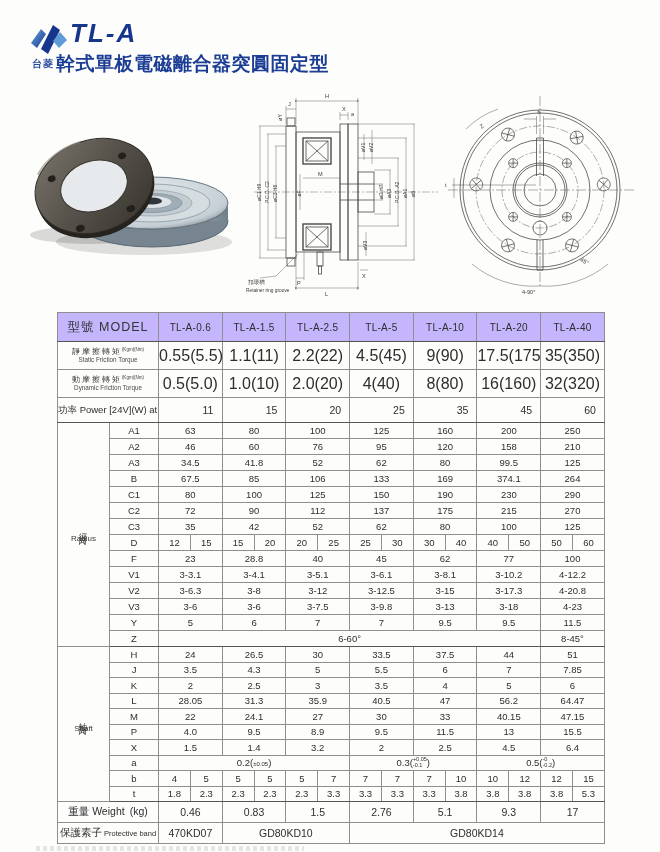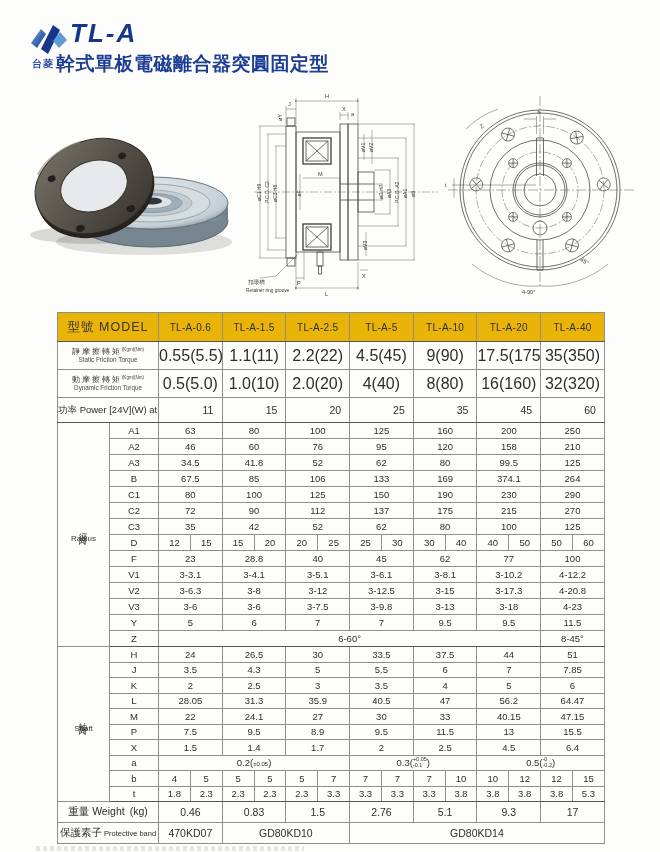--- a/index.html
+++ b/index.html
@@ -27,21 +27,21 @@
   .note-t{font-size:5.6px;}
   .note-s{font-size:4.8px;}
   
   .table-wrap{position:absolute;left:57px;top:312px;width:547px;}
   table.spec{border-collapse:collapse;table-layout:fixed;width:547px;}
   table.spec td{
     border:1px solid #8f8f8f;text-align:center;padding:0;
     font-size:9.5px;color:#2e2e2e;white-space:nowrap;overflow:hidden;
   }
   table.spec{border:1.5px solid #4a4a4a;}
-  tr.r-model td{background:#eab308;height:28px;font-size:10px;letter-spacing:.3px;border-bottom-color:#5a5a5a;}
+  tr.r-model td{background:#c4b5fd;height:28px;font-size:10px;letter-spacing:.3px;border-bottom-color:#5a5a5a;}
   tr.r-model td.lbl{font-size:12.5px;letter-spacing:1px;color:#333;font-weight:500;}
   tr.r-torque{height:28px;}
   tr.r-torque td.val{font-size:16px;}
   tr.r-power{height:25px;}
   tr.r-power td.val{font-size:10.5px;padding-left:35px;}
   tr.r-dim{height:16px;}
   tr.r-shaft{height:15.5px;}
   tr.r-weight td,tr.r-prot td{height:20px;font-size:10.5px;}
   td.lbl{padding:0 2px;}
   .tq-zh{font-size:8px;letter-spacing:2px;color:#3a3a3a;line-height:1.25;}
@@ -567,33 +567,33 @@
             <td class="val" colspan="2">22</td>
             <td class="val" colspan="2">24.1</td>
             <td class="val" colspan="2">27</td>
             <td class="val" colspan="2">30</td>
             <td class="val" colspan="2">33</td>
             <td class="val" colspan="2">40.15</td>
             <td class="val" colspan="2">47.15</td>
           </tr>
           <tr class="r-shaft">
             <td class="rowname">P</td>
-            <td class="val" colspan="2">7.5</td>
+            <td class="val" colspan="2">4.0</td>
             <td class="val" colspan="2">9.5</td>
             <td class="val" colspan="2">8.9</td>
             <td class="val" colspan="2">9.5</td>
             <td class="val" colspan="2">11.5</td>
             <td class="val" colspan="2">13</td>
             <td class="val" colspan="2">15.5</td>
           </tr>
           <tr class="r-shaft">
             <td class="rowname">X</td>
             <td class="val" colspan="2">1.5</td>
             <td class="val" colspan="2">1.4</td>
-            <td class="val" colspan="2">1.7</td>
+            <td class="val" colspan="2">3.2</td>
             <td class="val" colspan="2">2</td>
             <td class="val" colspan="2">2.5</td>
             <td class="val" colspan="2">4.5</td>
             <td class="val" colspan="2">6.4</td>
           </tr>
           <tr class="r-shaft">
             <td class="rowname">a</td>
             <td class="val" colspan="6"><span>0.2(</span><span class="tol-inline">±0.05</span><span>)</span></td>
             <td class="val" colspan="4"><span>0.3(</span><span class="tol-stack">
                 <span>+0.05</span>

